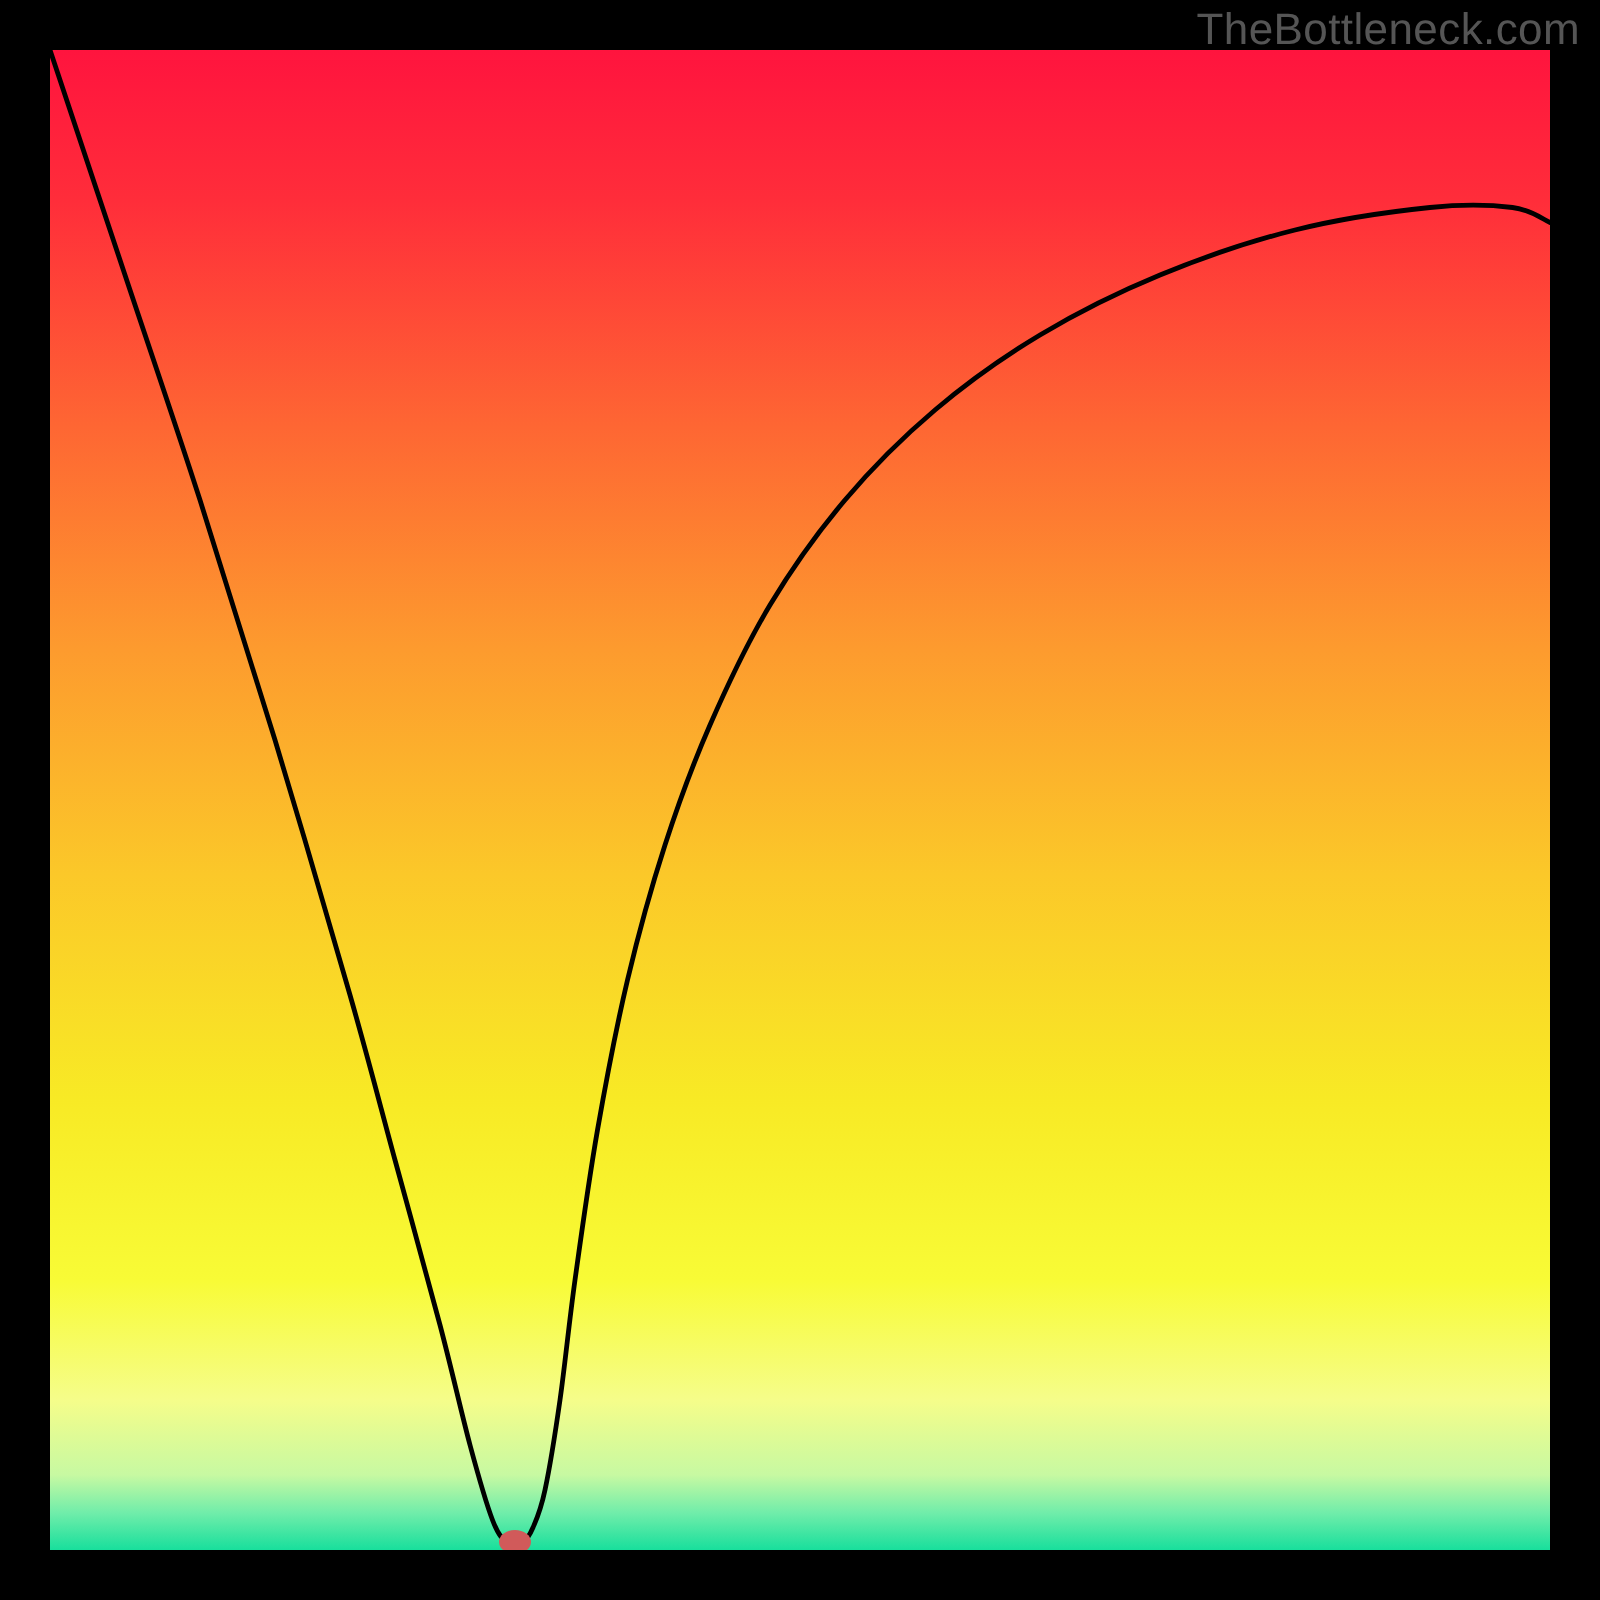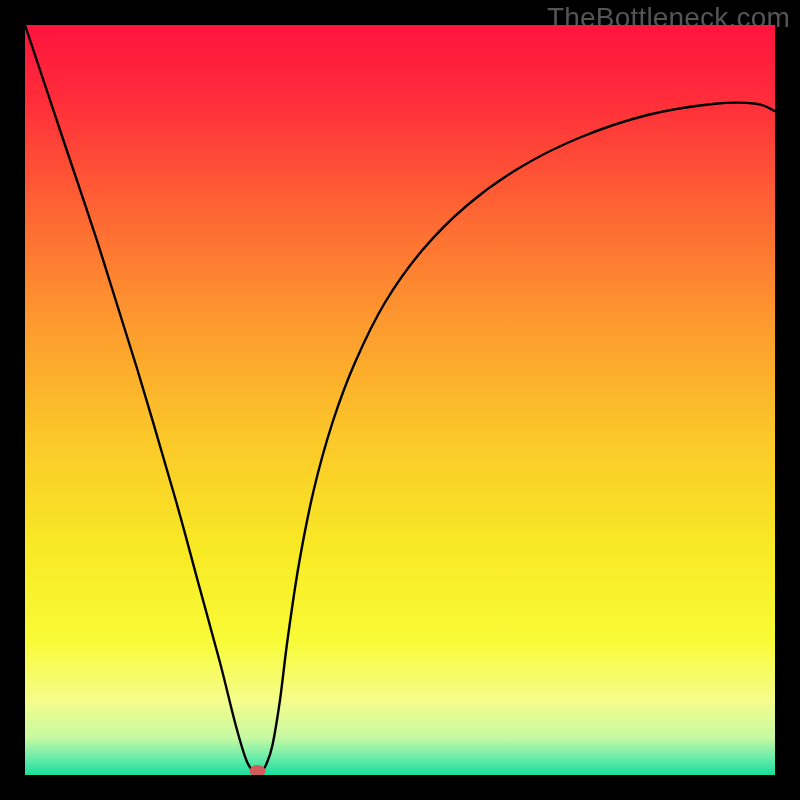--- a/index.html
+++ b/index.html
@@ -17,21 +17,21 @@
     top: 25px;
     width: 750px;
     height: 750px;
     background: #000;
   }
   .attribution {
     position: absolute;
     top: 2px;
     right: 10px;
     color: #555;
-    font-size: 28px;
+    font-size: 22px;
     font-weight: 500;
     letter-spacing: 0.2px;
   }
   svg {
     position: absolute;
     left: 0;
     top: 0;
   }
 </style>
 </head>

